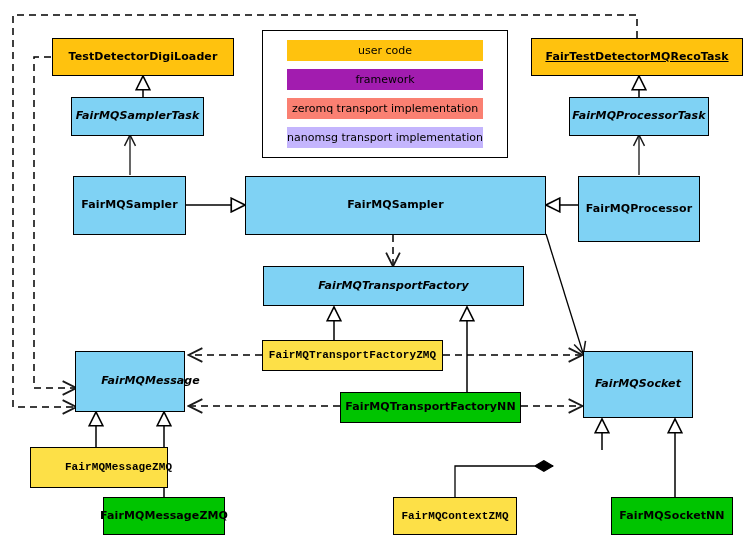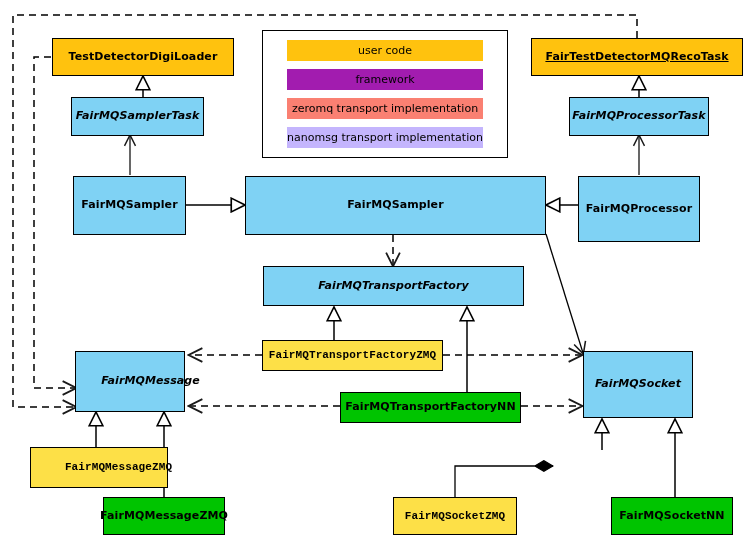--- a/index.html
+++ b/index.html
@@ -145,21 +145,21 @@
   <div class="node c-fw abstract" style="left:583px;top:351px;width:110px;height:67px;">
     <span>FairMQSocket</span>
   </div>
 
 
   <div class="node c-nn" style="left:611px;top:497px;width:122px;height:38px;">
     <span>FairMQSocketNN</span>
   </div>
 
   <div class="node c-zmq" style="left:393px;top:497px;width:124px;height:38px;">
-    <span>FairMQSocketZMQ</span>
+    <span>FairMQContextZMQ</span>
   </div>
 
   <div id="legend">
     <div class="lg-row" style="background:#FFC20E;">
       <span>user code</span>
     </div>
     <div class="lg-row" style="background:#a21caf;">
       <span>framework</span>
     </div>
     <div class="lg-row" style="background:#FA8072;">

